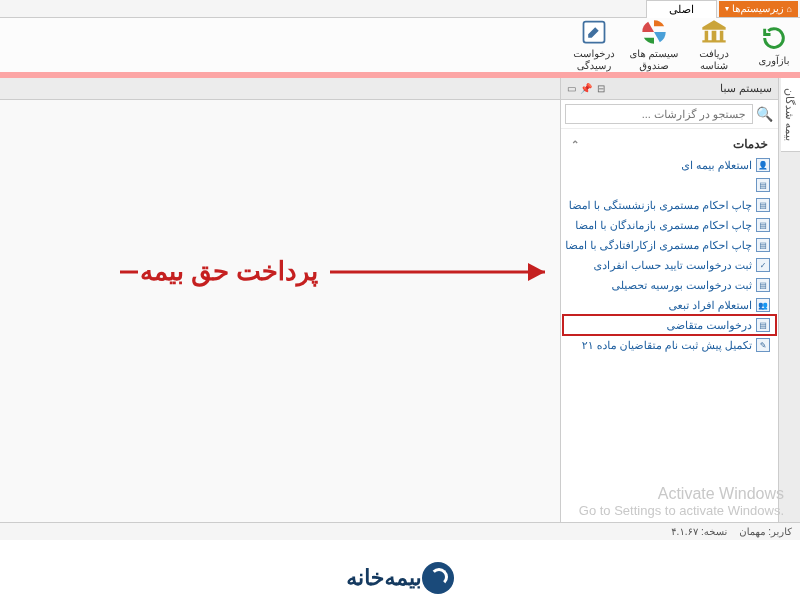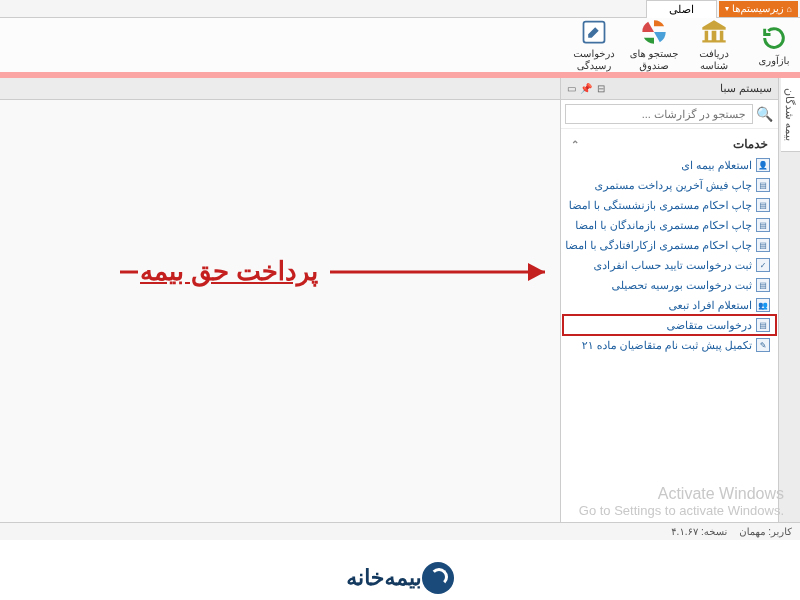--- a/index.html
+++ b/index.html
@@ -31,21 +31,21 @@
 .tree-header { display: flex; justify-content: space-between; align-items: center; padding: 4px 8px; font-size: 12px; font-weight: bold; color: #333; }
 .tree-header .collapse { color: #888; font-size: 10px; cursor: pointer; }
 .tree-item { display: flex; align-items: center; gap: 4px; padding: 3px 6px 3px 2px; font-size: 11px; color: #2060a0; cursor: pointer; }
 .tree-item .ticon { width: 14px; height: 14px; display: inline-flex; align-items: center; justify-content: center; border: 1px solid #6a95c4; background: #eef4fa; font-size: 8px; color: #4070a0; }
 .tree-item.highlighted { outline: 2px solid #c52020; outline-offset: -1px; background: #fff; }
 
 .main-area { flex: 1; background: #f9f9f9; position: relative; }
 .subtoolbar { height: 22px; background: #ececec; border-bottom: 1px solid #ccc; }
 
 .annotation { position: absolute; top: 256px; left: 120px; pointer-events: none; z-index: 50; }
-.anno-text { color: #c52020; font-size: 26px; font-weight: bold; position: absolute; white-space: nowrap; text-decoration: underline; }
+.anno-text { color: #c52020; font-size: 26px; font-weight: bold; position: absolute; white-space: nowrap; }
 .anno-arrow { position: absolute; }
 
 .watermark { position: absolute; right: 16px; bottom: 82px; color: #c8c8c8; font-size: 13px; text-align: right; direction: ltr; pointer-events: none; }
 .watermark .wt { font-size: 16px; }
 
 .statusbar { position: absolute; bottom: 60px; left: 0; right: 0; height: 18px; background: #f5f5f5; border-top: 1px solid #ccc; display: flex; align-items: center; padding: 0 8px; font-size: 10px; color: #555; gap: 12px; direction: rtl; }
 
 .brand-footer { position: absolute; bottom: 6px; left: 0; right: 0; display: flex; justify-content: center; align-items: center; direction: rtl; }
 .brand-logo { width: 32px; height: 32px; background: #1a4a7a; border-radius: 50%; position: relative; }
 .brand-logo::after { content: ""; position: absolute; top: 6px; right: 6px; width: 12px; height: 12px; border: 3px solid #fff; border-radius: 50%; border-bottom-color: transparent; border-left-color: transparent; }
@@ -86,21 +86,21 @@
   <div class="tool-item">
     <span class="tool-icon">
       <svg width="28" height="28" viewBox="0 0 24 24">
           <circle cx="12" cy="12" r="10" fill="none" stroke="#888" stroke-width="0"></circle>
           <path d="M12 2a10 10 0 0 1 8.7 5H12z" fill="#e8731e"></path>
           <path d="M22 12a10 10 0 0 1-5 8.7L12 12z" fill="#4aa0d8"></path>
           <path d="M12 22a10 10 0 0 1-8.7-5H12z" fill="#2e9a3a"></path>
           <path d="M2 12a10 10 0 0 1 5-8.7L12 12z" fill="#d84a4a"></path>
         </svg>
     </span>
-    <span class="tool-label">جستجو های صندوق</span>
+    <span class="tool-label">سیستم های صندوق</span>
   </div>
   <div class="tool-item">
     <span class="tool-icon">
       <svg width="28" height="28" viewBox="0 0 24 24">
           <rect x="3" y="3" width="18" height="18" rx="2" fill="#fff" stroke="#4070a0" stroke-width="1.5"></rect>
           <path d="M7 14l6-6 3 3-6 6H7z" fill="#4070a0"></path>
         </svg>
     </span>
     <span class="tool-label">درخواست رسیدگی</span>
   </div>
@@ -129,21 +129,20 @@
       <div class="tree-header">
         <span>خدمات</span>
         <span class="collapse">⌃</span>
       </div>
       <div class="tree-item">
           <span class="ticon">👤</span>
           <span>استعلام بیمه ای</span>
         </div>
       <div class="tree-item">
           <span class="ticon">▤</span>
-          <span>چاپ فیش آخرین پرداخت مستمری</span>
         </div>
       <div class="tree-item">
           <span class="ticon">▤</span>
           <span>چاپ احکام مستمری بازنشستگی با امضا</span>
         </div>
       <div class="tree-item">
           <span class="ticon">▤</span>
           <span>چاپ احکام مستمری بازماندگان با امضا</span>
         </div>
       <div class="tree-item">

